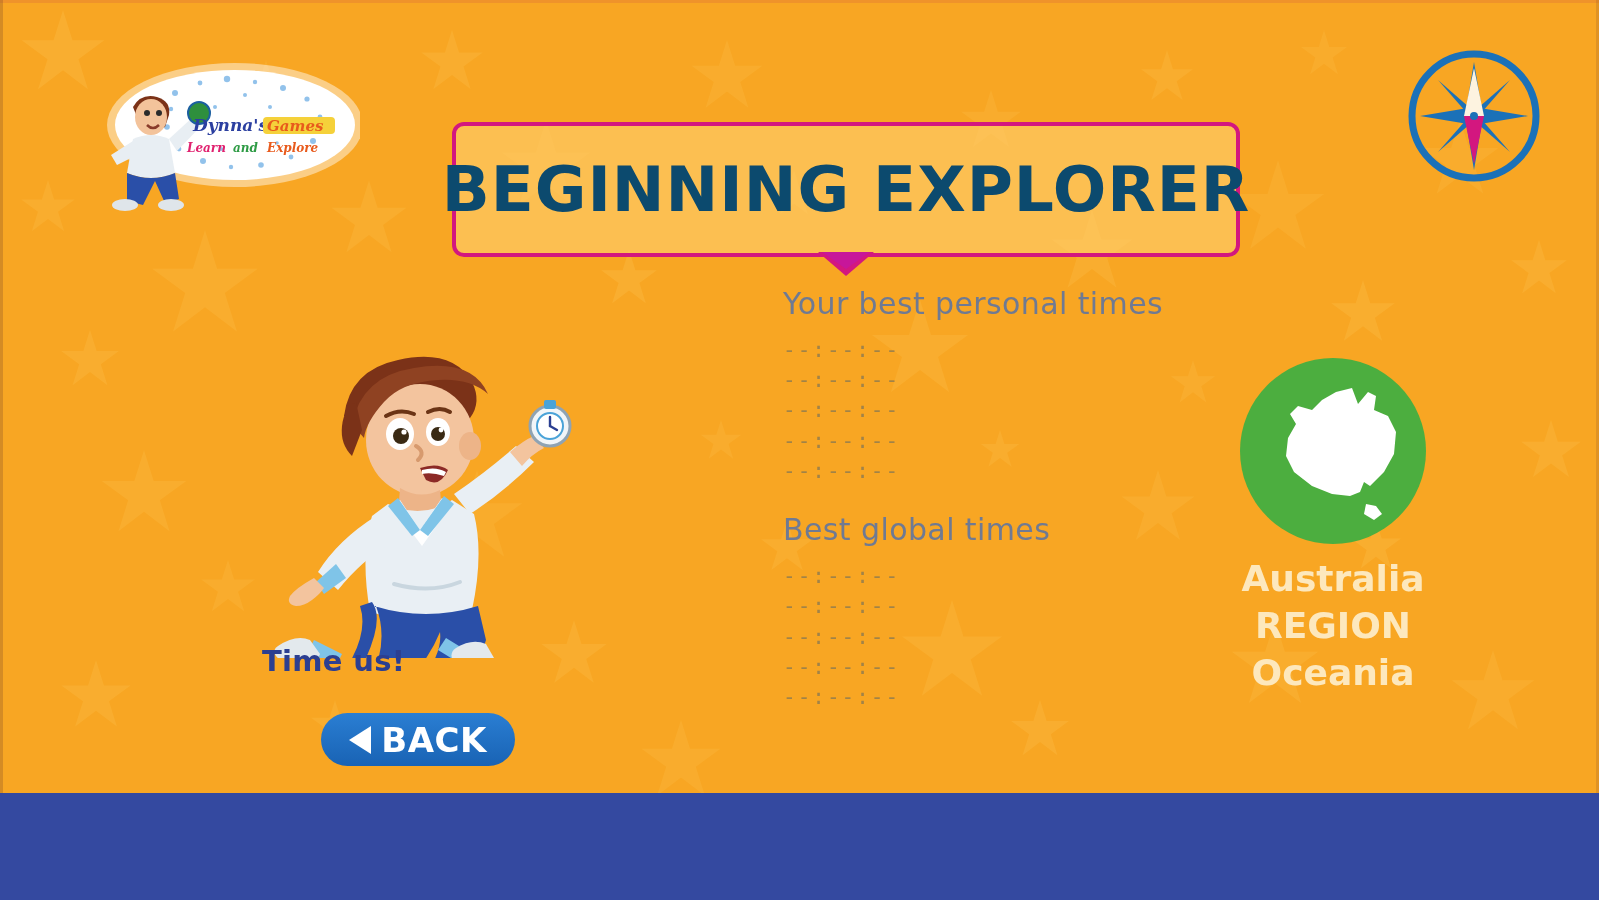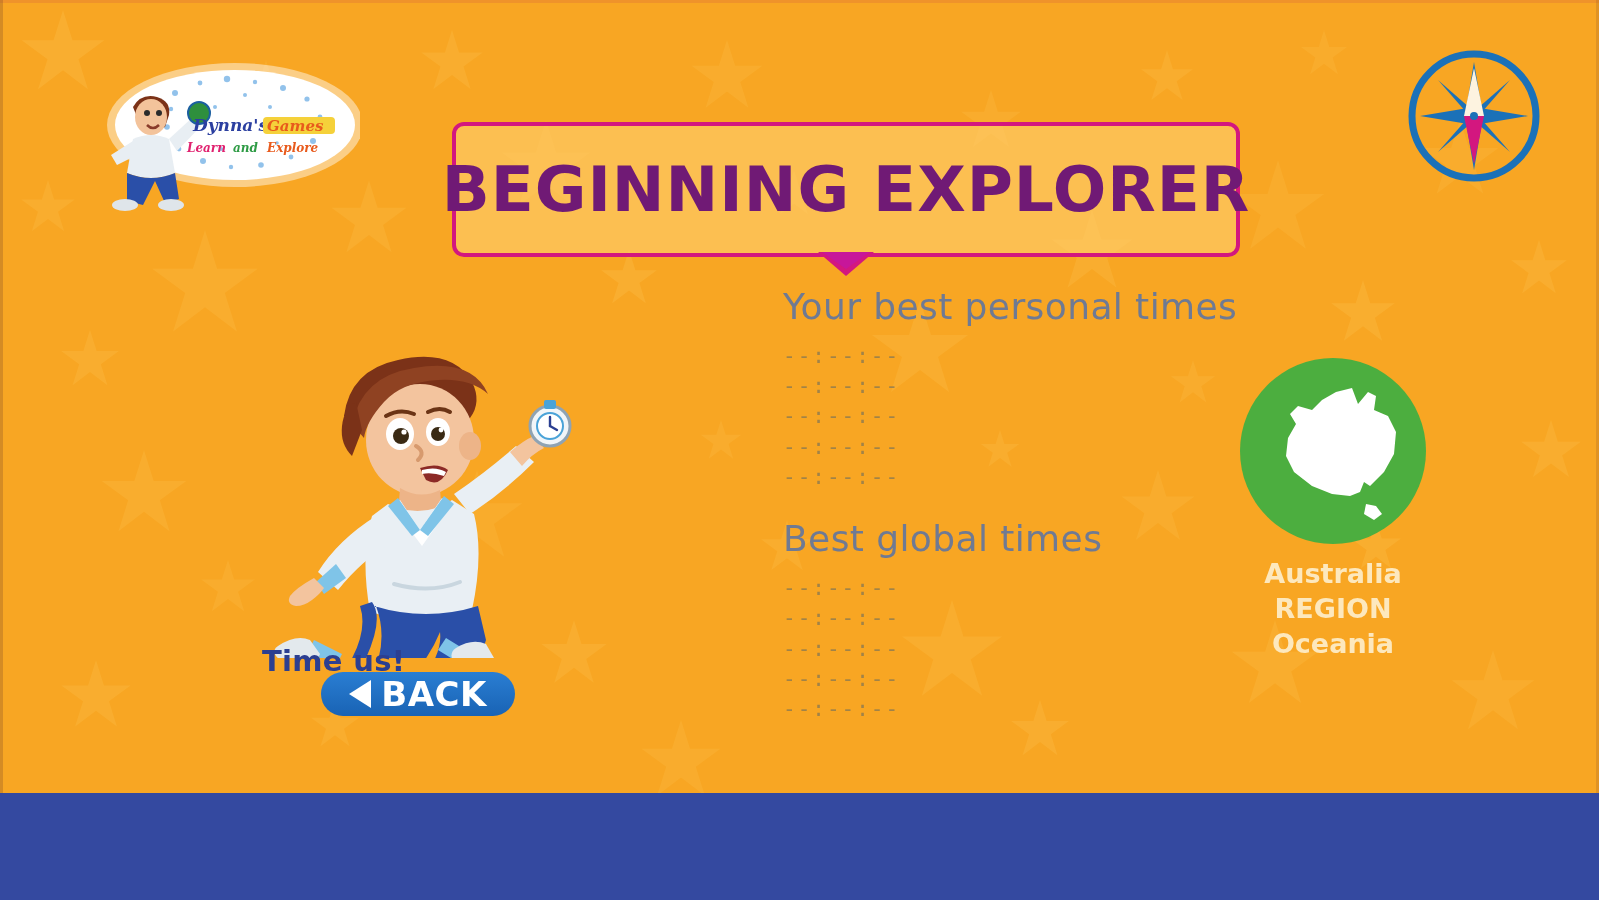--- a/index.html
+++ b/index.html
@@ -87,21 +87,21 @@
     border: 4px solid #d3177f;
     border-radius: 12px;
     background: rgba(255,206,110,0.62);
     display: flex;
     align-items: center;
     justify-content: center;
   }
   .banner-title {
     font-size: 63px;
     font-weight: bold;
-    color: #701a75;
+    color: #0c4a6e;
     letter-spacing: 1px;
     white-space: nowrap;
     font-family: "DejaVu Sans", "Liberation Sans", sans-serif;
   }
   .banner-arrow {
     position: absolute;
     left: 818px;
     top: 252px;
     width: 0; height: 0;
     border-left: 28px solid transparent;
@@ -119,21 +119,21 @@
   }
 
   
   .times-panel {
     position: absolute;
     left: 783px;
     top: 286px;
     width: 520px;
   }
   .times-heading {
-    font-size: 36px;
+    font-size: 30px;
     color: #6f7a93;
     letter-spacing: 0.4px;
     margin: 0 0 14px 0;
     font-family: "DejaVu Sans", "Liberation Sans", sans-serif;
   }
   .times-list {
     margin: 0 0 26px 0;
     padding: 0;
     list-style: none;
   }
@@ -160,21 +160,21 @@
     width: 186px;
     height: 186px;
     border-radius: 50%;
     background: #4cae3f;
     position: relative;
     margin: 0 auto;
     overflow: hidden;
   }
   .region-label {
     margin-top: 12px;
-    font-size: 27px;
+    font-size: 36px;
     font-weight: bold;
     color: #fde8bd;
     line-height: 1.3;
     font-family: "DejaVu Sans", "Liberation Sans", sans-serif;
   }
   .region-label div { white-space: nowrap; }
 
   
   .boy {
     position: absolute;
@@ -189,23 +189,23 @@
     top: 644px;
     font-size: 29px;
     font-weight: bold;
     color: #2c3f91;
     font-family: "DejaVu Sans", "Liberation Sans", sans-serif;
     letter-spacing: 0.3px;
   }
   .back-button {
     position: absolute;
     left: 321px;
-    top: 672px;
+    top: 713px;
     width: 194px;
-    height: 44px;
+    height: 53px;
     border: none;
     border-radius: 28px;
     background: #1f6fc4;
     background: linear-gradient(180deg,#2a7ed3 0%,#1963b4 100%);
     color: #ffffff;
     display: flex;
     align-items: center;
     justify-content: center;
     gap: 10px;
     cursor: pointer;

